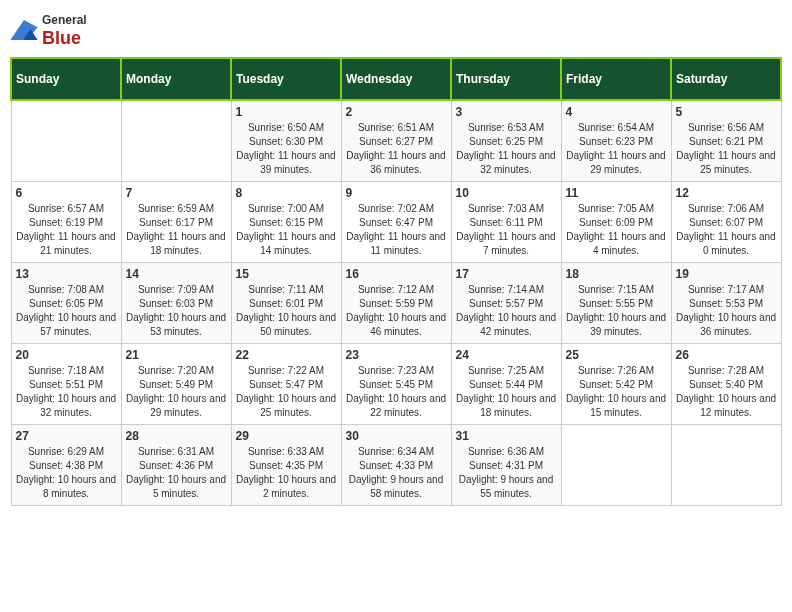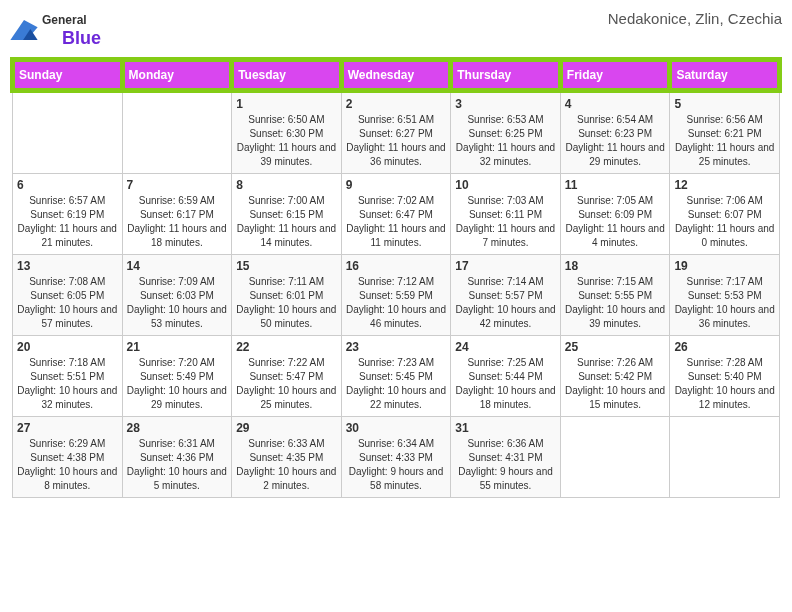--- a/index.html
+++ b/index.html
@@ -22,22 +22,21 @@
       gap: 4px;
     }
     .logo-text-general {
       font-size: 12px;
       font-weight: bold;
       color: #333;
     }
     .logo-text-blue {
       font-size: 18px;
       font-weight: bold;
-      color: #6d28d9;
-      margin-left: 20px;
+      color: #b91c1c;
     }
     .logo-icon {
       width: 28px;
       height: 20px;
     }
     .title-block {
       text-align: right;
     }
     .month-title {
       font-size: 36px;
@@ -47,27 +46,27 @@
     .location {
       font-size: 15px;
       color: #555;
     }
     table {
       width: 100%;
       border-collapse: collapse;
       table-layout: fixed;
     }
     thead tr th {
-      background-color: #d946ef;
+      background-color: #14532d;
       color: white;
       font-size: 12px;
       font-weight: bold;
-      padding: 6px 4px;
+      padding: 13px 4px;
       text-align: left;
-      border: 5px solid #84cc16;
+      border: 2px solid #84cc16;
     }
     tbody tr td {
       border: 1px solid #ccc;
       vertical-align: top;
       padding: 4px;
       font-size: 10.5px;
       color: #333;
       height: 80px;
       background: #fff;
     }
@@ -98,21 +97,20 @@
     <svg class="logo-icon" viewBox="0 0 30 22">
       <polygon points="0,22 15,0 30,8 18,22" fill="#3a7bd5"></polygon>
       <polygon points="14,22 22,10 30,22" fill="#1a4fa0"></polygon>
     </svg>
     <div>
       <span class="logo-text-general">General</span><br>
       <span class="logo-text-blue">Blue</span>
     </div>
   </div>
   <div class="title-block">
-    <div class="location">Nedakonice, Zlin, Czechia</div>
   </div>
 </div>
 
 <table>
   <thead>
     <tr>
     <th>Sunday</th>
         <th>Monday</th>
         <th>Tuesday</th>
         <th>Wednesday</th>

